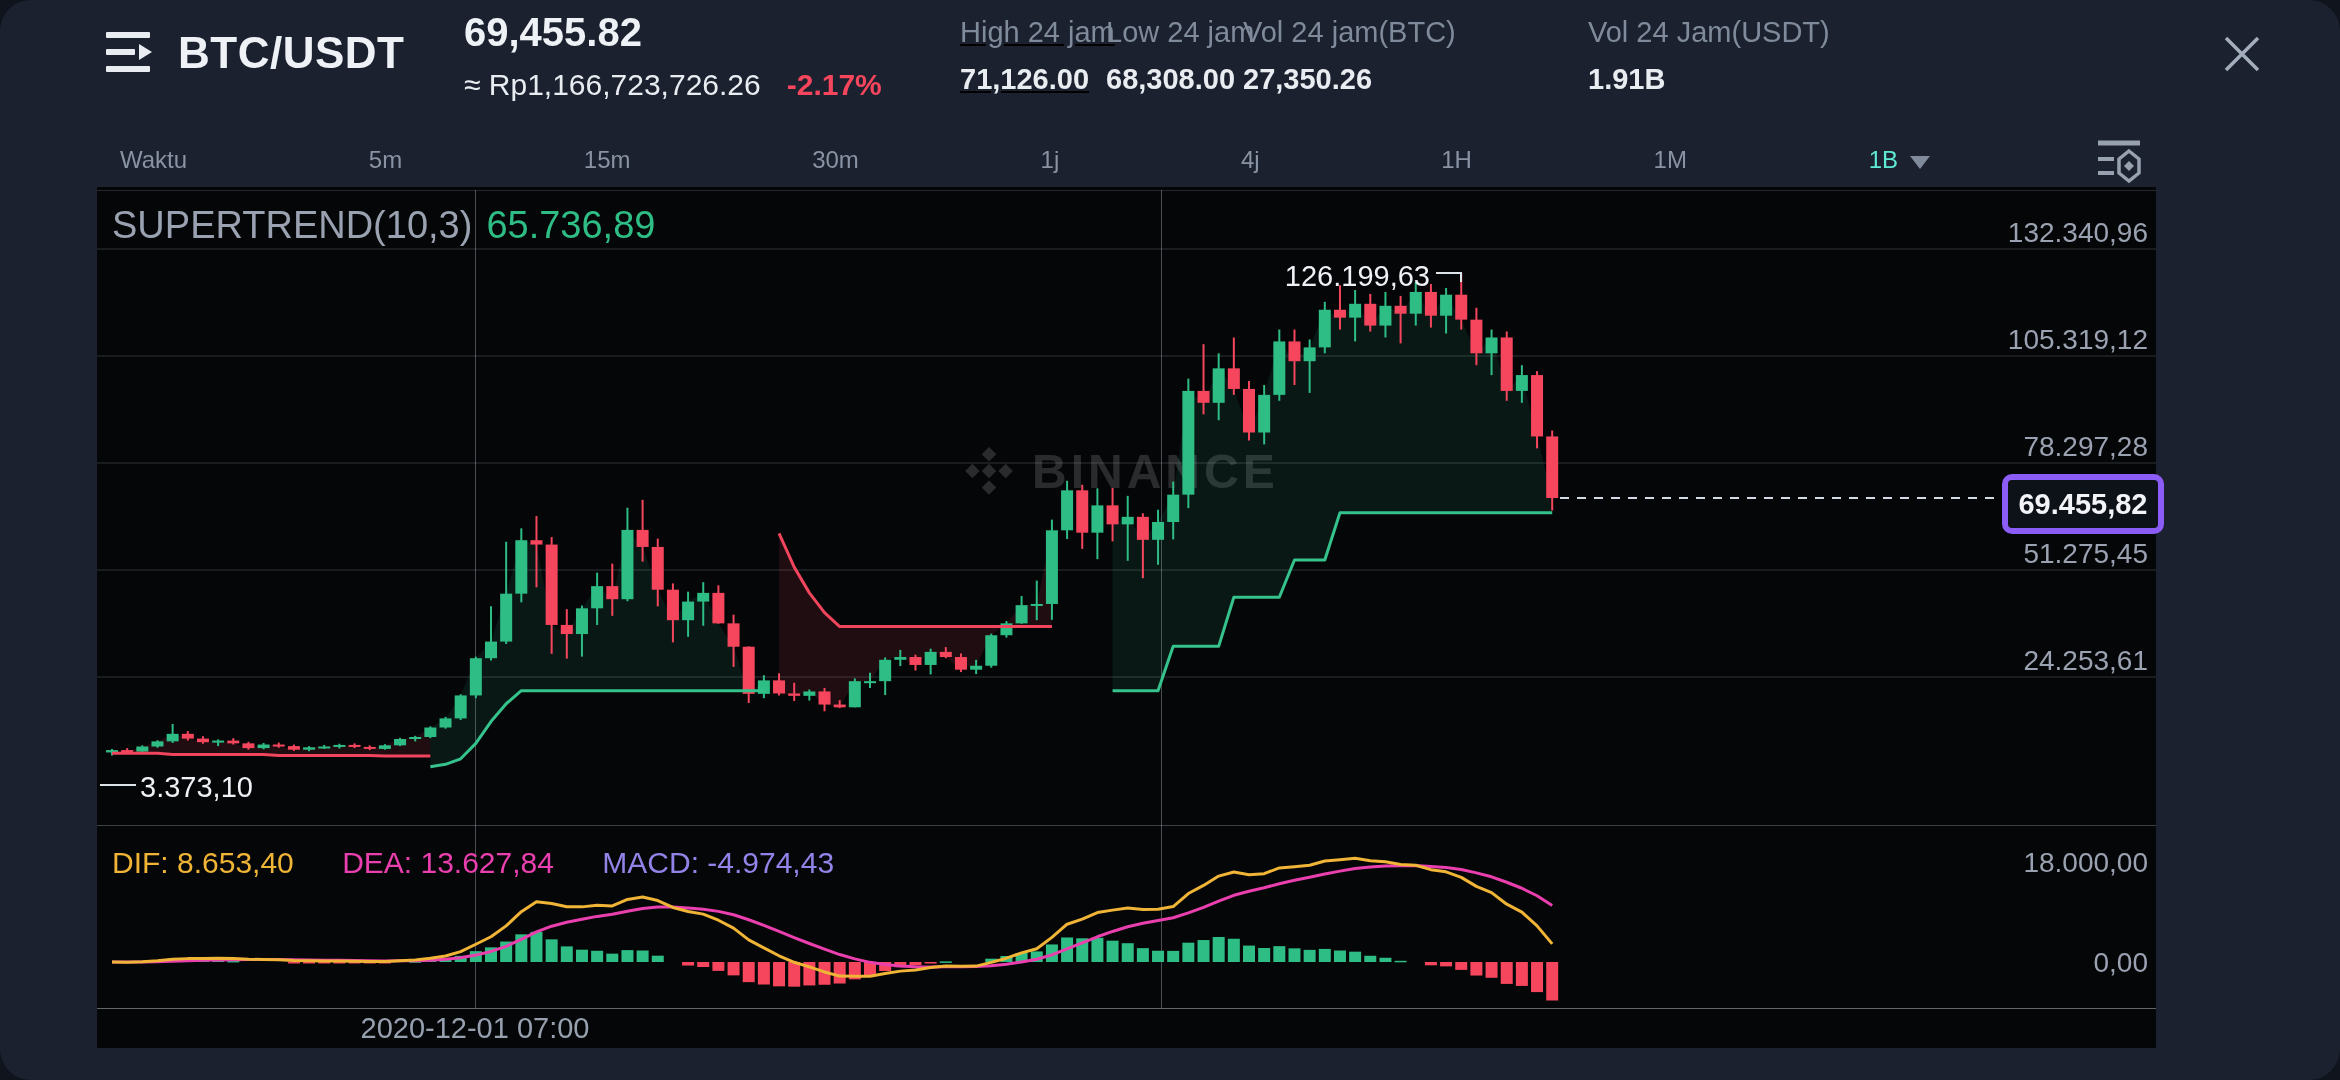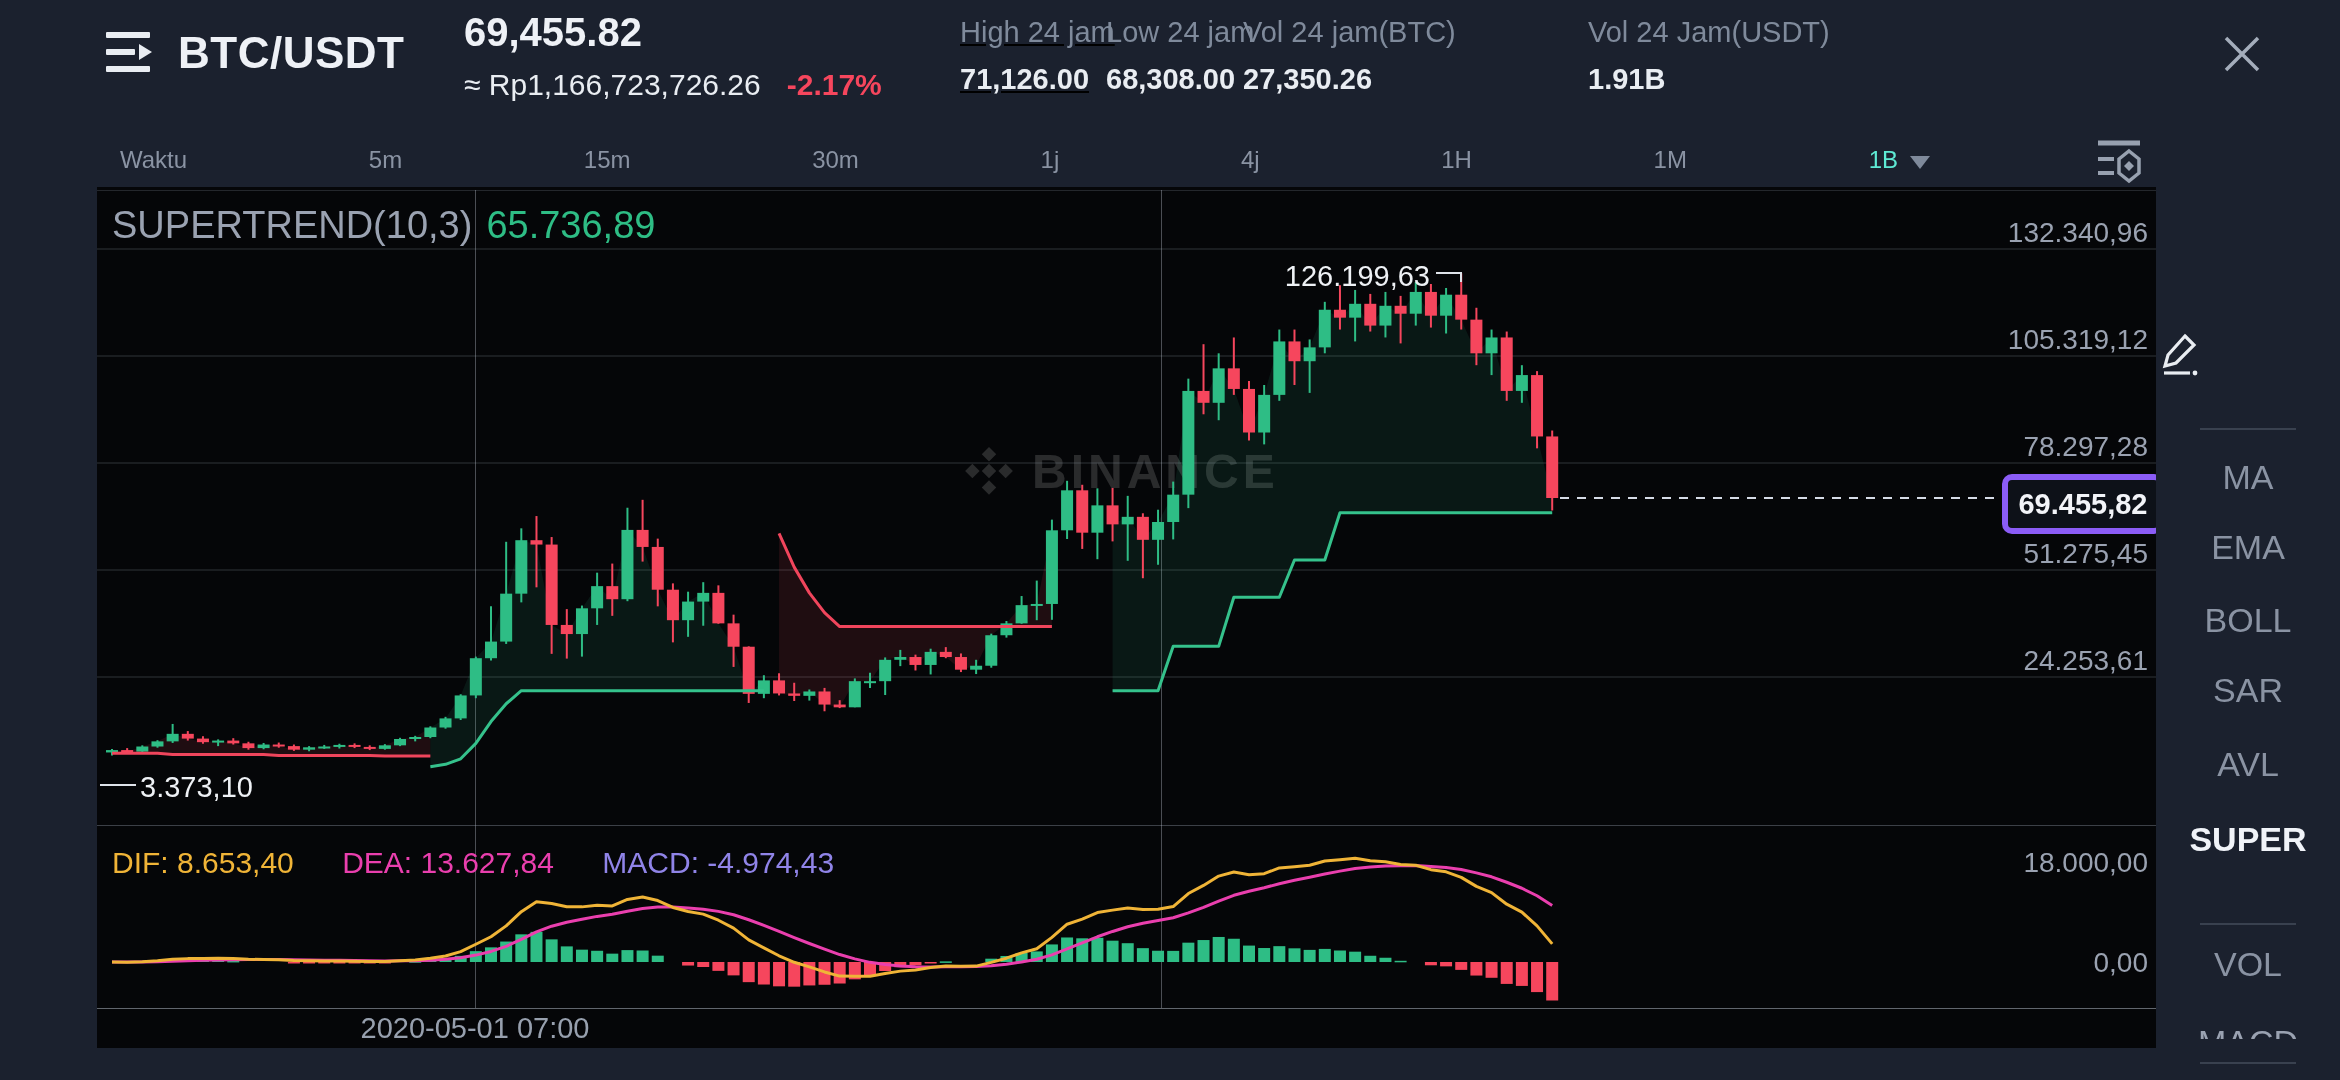--- a/index.html
+++ b/index.html
@@ -1,18 +1,18 @@
 <!DOCTYPE html>
 <html><head>
 <meta charset="utf-8">
 <style>
   html,body{margin:0;padding:0;background:#10141c;}
   body{width:2340px;height:1080px;overflow:hidden;font-family:"Liberation Sans",sans-serif;
        -webkit-font-smoothing:antialiased;}
-  .app{position:relative;width:2340px;height:1080px;background:#1b212e;overflow:hidden;}
+  .app{position:relative;width:2340px;height:1080px;background:#1b212e;overflow:hidden;border-radius:31px;}
   .abs{position:absolute;}
   
   .pair-title{left:178px;top:28px;font-size:44px;font-weight:700;color:#eef1f6;letter-spacing:.5px;}
   .price-main{left:464px;top:10px;font-size:40px;font-weight:700;color:#eef1f6;}
   .price-sub{left:464px;top:68px;font-size:30px;color:#e9edf2;}
   .price-change{margin-left:26px;color:#f6465d;font-weight:600;}
   .stat{top:16px;width:230px;}
   .stat .lbl{font-size:29px;color:#7f8a9b;white-space:nowrap;}
   .stat .val{font-size:29px;color:#e9edf2;font-weight:600;margin-top:14px;white-space:nowrap;}
   
@@ -444,36 +444,15 @@
     <span>SUPERTREND(10,3)</span><span class="v">65.736,89</span>
   </div>
   <div class="abs macd-legend">
     <span style="color:#f0b437;">DIF: 8.653,40</span>
     <span style="color:#ea3fae;">DEA: 13.627,84</span>
     <span style="color:#9084e8;">MACD: -4.974,43</span>
   </div>
 
   <div class="abs price-tag">69.455,82</div>
 
-  <div class="abs date-lbl" style="left:305px;">2020-05-01 07:00</div>
-
-  <div class="abs sidebar">
-    <div class="side-item iconbtn" style="top:196px;">
-      <svg width="46" height="48" viewBox="0 0 46 48">
-        <path d="M29 6 L38 15 L20 33 L9 36 L12 25 Z" fill="none" stroke="#e9edf2" stroke-width="3.2"></path>
-        <line x1="8" y1="43" x2="34" y2="43" stroke="#e9edf2" stroke-width="3.2"></line>
-        <circle cx="39" cy="43" r="2.4" fill="#e9edf2"></circle>
-      </svg>
-    </div>
-    <div class="side-div" style="top:294px;"></div>
-    <div class="side-item" style="top:324px;">MA</div>
-    <div class="side-item" style="top:394px;">EMA</div>
-    <div class="side-item" style="top:467px;">BOLL</div>
-    <div class="side-item" style="top:537px;">SAR</div>
-    <div class="side-item" style="top:611px;">AVL</div>
-    <div class="side-item sel" style="top:686px;">SUPER</div>
-    <div class="side-div" style="top:789px;"></div>
-    <div class="side-item" style="top:811px;">VOL</div>
-    <div class="clipped" style="top:893px;">MACD</div>
-    <div class="side-div" style="top:928px;"></div>
-
-  </div>
+  <div class="abs date-lbl" style="left:305px;">2020-12-01 07:00</div>
+
 </div>
 
 </body></html>

